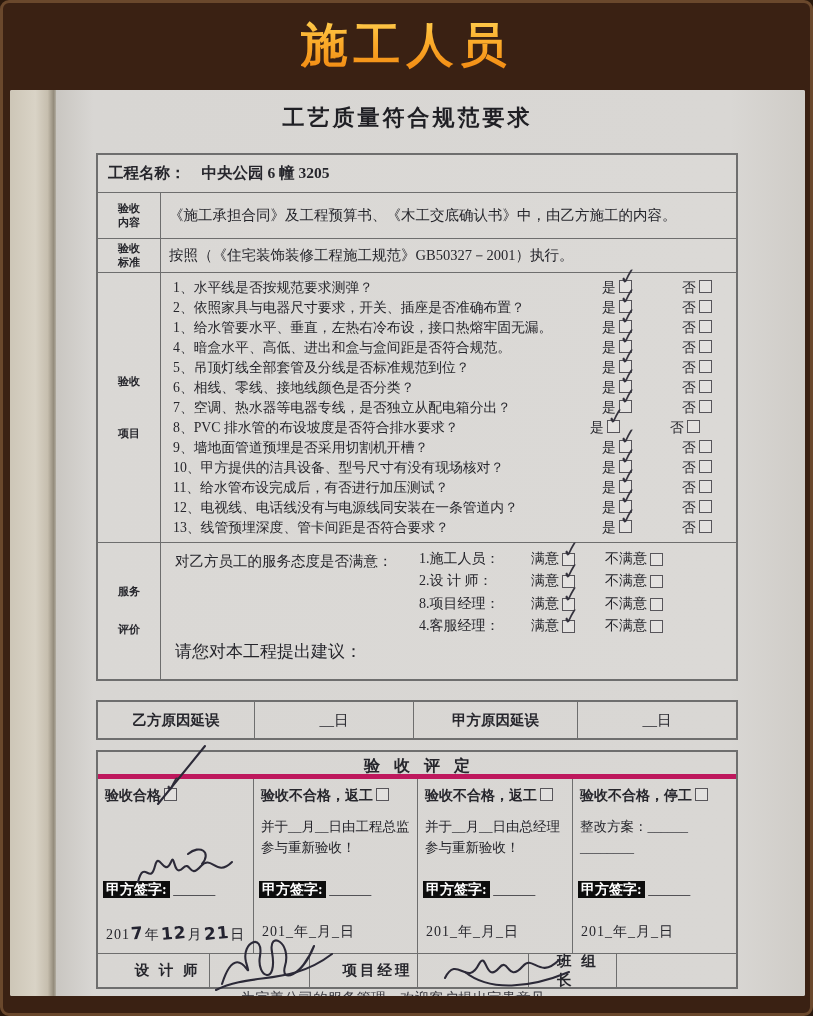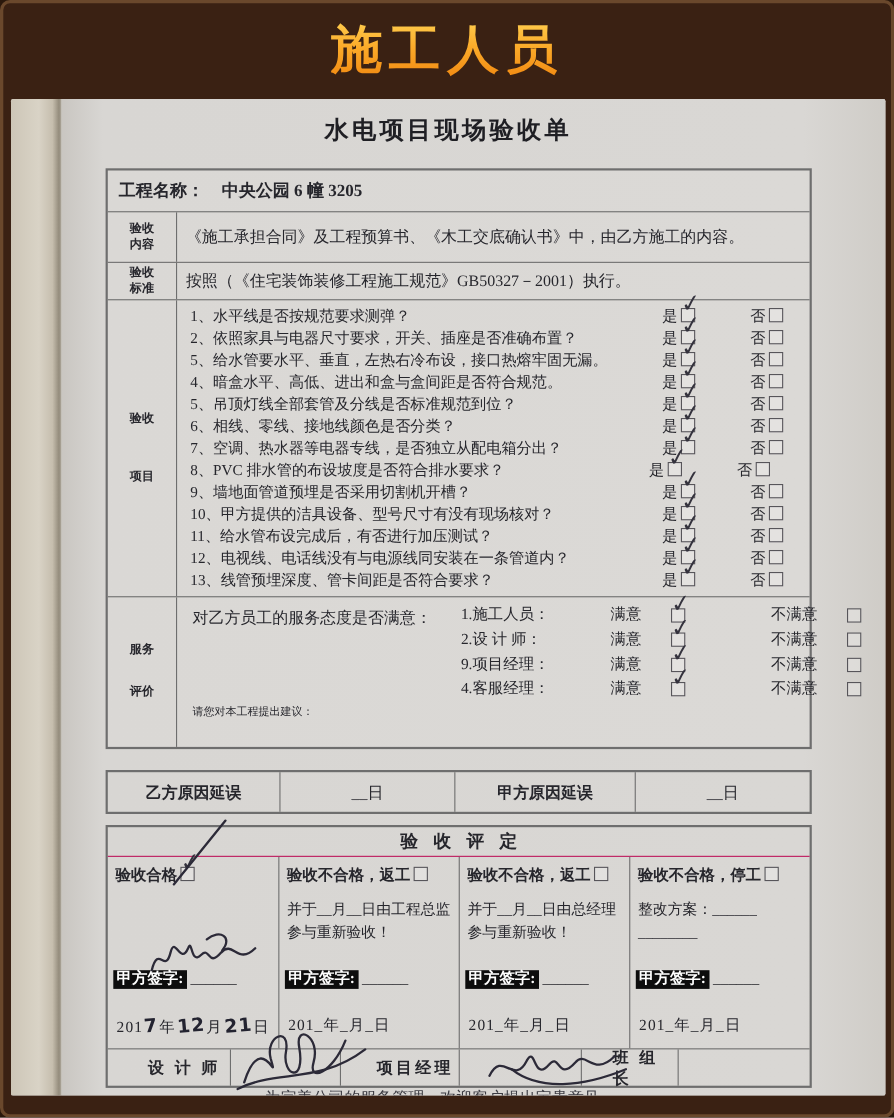--- a/index.html
+++ b/index.html
@@ -74,39 +74,39 @@
   }
   .hand-check{
     position:absolute;left:-1px;top:-15px;font-size:22px;line-height:1;
     color:#34323d;font-family:"DejaVu Sans",sans-serif;font-weight:bold;
     transform:rotate(-8deg);
   }
   
   .service-row{height:136px;}
   .service-row .lbl{justify-content:center;gap:24px;}
   .svc-intro{position:absolute;left:14px;top:9px;font-size:14.5px;}
-  .staff-line{position:absolute;left:258px;font-size:14px;display:flex;align-items:center;white-space:nowrap;gap:24px;}
+  .staff-line{position:absolute;left:258px;font-size:14px;display:flex;align-items:center;white-space:nowrap;}
   .staff-label{display:inline-block;width:112px;}
   .sat-gap{display:inline-block;width:30px;}
-  .svc-suggestion{position:absolute;left:14px;top:97px;font-size:10px;}
+  .svc-suggestion{position:absolute;left:14px;top:97px;font-size:17px;}
   
   .delay-table{
     position:absolute;left:86px;top:610px;width:642px;height:40px;
     border:2px solid #6e6e6e;box-sizing:border-box;display:flex;align-items:stretch;
   }
   .dcell{display:flex;align-items:center;justify-content:center;font-size:14.5px;border-right:1px solid #6e6e6e;box-sizing:border-box;}
   .dcell.bold{font-weight:bold;}
   .dcell:last-child{border-right:none;}
   
   .eval-table{
     position:absolute;left:86px;top:660px;width:642px;
     border:2px solid #6e6e6e;box-sizing:border-box;
   }
   .eval-header{
-    height:27px;line-height:27px;border-bottom:1px solid #be185d;
+    height:27px;line-height:27px;border-bottom:5px solid #be185d;
     text-align:center;font-weight:bold;font-size:16px;letter-spacing:14px;padding-left:14px;box-sizing:border-box;
   }
   .eval-cols{display:flex;text-decoration:underline;}
   .eval-col{position:relative;height:174px;flex:none;border-right:1px solid #6e6e6e;box-sizing:border-box;}
   .eval-col:last-child{border-right:none;flex:1;}
   .ec-title{position:absolute;top:8px;left:7px;font-size:14px;font-weight:bold;white-space:nowrap;}
   .ec-body{position:absolute;top:38px;left:7px;right:5px;font-size:13.5px;line-height:1.55;}
   .ec-sign{position:absolute;top:102px;left:5px;font-size:14px;white-space:nowrap;}
   .sign-label{background:#0d0d0d;color:#ffffff;font-weight:bold;padding:1px 3px;}
   .ec-date{position:absolute;top:144px;left:8px;font-size:14px;white-space:nowrap;letter-spacing:1px;}
@@ -128,21 +128,21 @@
 <div class="outer-frame"></div>
 
 <div class="banner">
   <div class="banner-title">施工人员</div>
 </div>
 
 <div class="photo">
   <div class="book-edge"></div>
   <div class="page-shade"></div>
 
-  <div class="form-title">水电项目现场验收单</div>
+  <div class="form-title">工艺质量符合规范要求</div>
 
   <div class="main-table">
 
     <div class="trow project-row">
       <span>工程名称：</span>
       <span class="value">中央公园 6 幢 3205</span>
     </div>
 
     <div class="trow content-row">
       <div class="lbl">
@@ -174,21 +174,21 @@
             <span class="item-text">1、水平线是否按规范要求测弹？</span>
             <span class="yn-yes"><span>是</span><span class="cb"><span class="hand-check">✓</span></span></span>
             <span class="yn-no"><span>否</span><span class="cb"></span></span>
           </div>
         <div class="item-line" style="top:24px">
             <span class="item-text">2、依照家具与电器尺寸要求，开关、插座是否准确布置？</span>
             <span class="yn-yes"><span>是</span><span class="cb"><span class="hand-check">✓</span></span></span>
             <span class="yn-no"><span>否</span><span class="cb"></span></span>
           </div>
         <div class="item-line" style="top:44px">
-            <span class="item-text">5、给水管要水平、垂直，左热右冷布设，接口热熔牢固无漏。</span>
+            <span class="item-text">1、给水管要水平、垂直，左热右冷布设，接口热熔牢固无漏。</span>
             <span class="yn-yes"><span>是</span><span class="cb"><span class="hand-check">✓</span></span></span>
             <span class="yn-no"><span>否</span><span class="cb"></span></span>
           </div>
         <div class="item-line" style="top:64px">
             <span class="item-text">4、暗盒水平、高低、进出和盒与盒间距是否符合规范。</span>
             <span class="yn-yes"><span>是</span><span class="cb"><span class="hand-check">✓</span></span></span>
             <span class="yn-no"><span>否</span><span class="cb"></span></span>
           </div>
         <div class="item-line" style="top:84px">
             <span class="item-text">5、吊顶灯线全部套管及分线是否标准规范到位？</span>
@@ -259,21 +259,21 @@
             <span class="staff-label">2.设 计 师：</span>
             <span>满意</span>
             <span class="cb">
               <span class="hand-check">✓</span>
             </span>
             <span class="sat-gap"></span>
             <span>不满意</span>
             <span class="cb"></span>
           </div>
         <div class="staff-line" style="top:52px">
-            <span class="staff-label">9.项目经理：</span>
+            <span class="staff-label">8.项目经理：</span>
             <span>满意</span>
             <span class="cb">
               <span class="hand-check">✓</span>
             </span>
             <span class="sat-gap"></span>
             <span>不满意</span>
             <span class="cb"></span>
           </div>
         <div class="staff-line" style="top:74px">
             <span class="staff-label">4.客服经理：</span>

